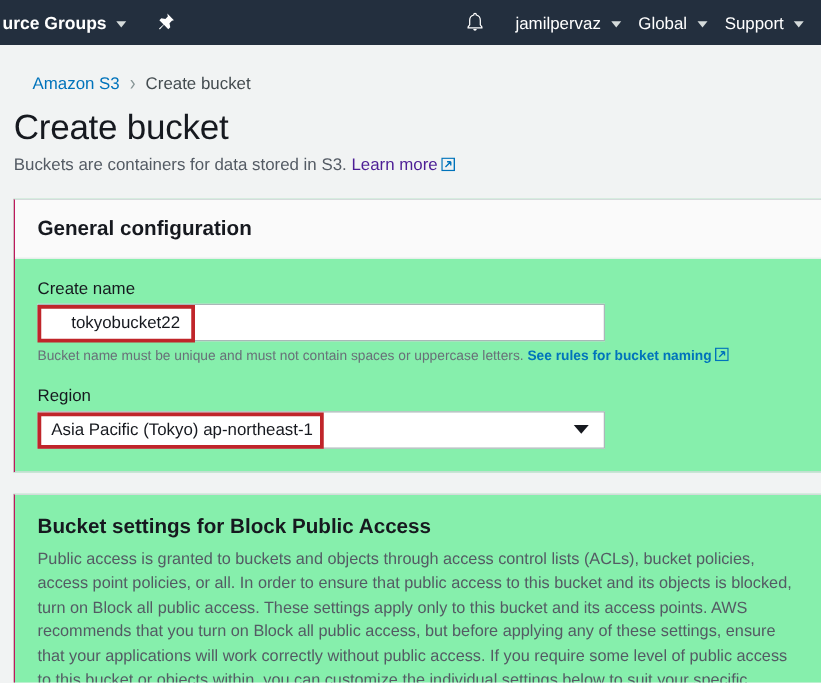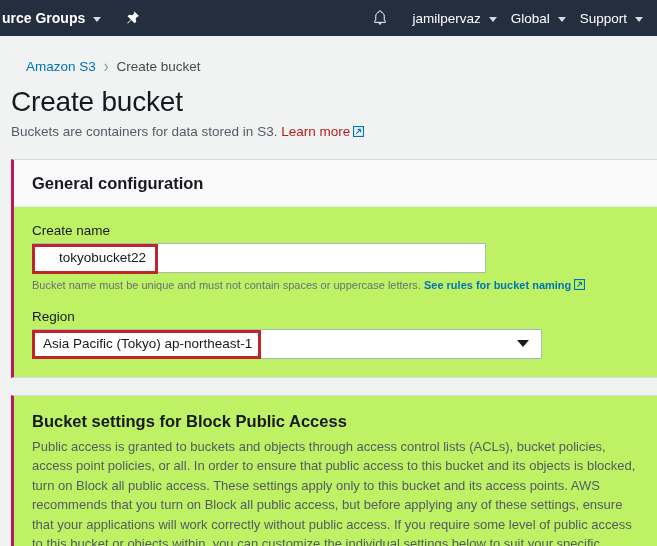--- a/index.html
+++ b/index.html
@@ -111,44 +111,44 @@
     letter-spacing: -0.2px;
     color: #16191f;
   }
   .page-desc {
     font-size: 13.5px;
     color: #545b64;
     margin: 0;
     line-height: 1.45;
   }
   .link {
-    color: #b91c1c;
+    color: #4c1d95;
     text-decoration: none;
     cursor: pointer;
     text-align: center;
   }
   .link-strong {
     color: #0073bb;
     font-weight: bold;
     text-decoration: none;
     cursor: pointer;
   }
   .ext-icon {
     display: inline-block;
     width: 11px;
     height: 11px;
     vertical-align: -1px;
     margin-left: 3px;
   }
 
   
   .card {
-    background: #bef264;
+    background: #86efac;
     border: 1px solid #d5dbdb;
-    border-left: 3px solid #be185d;
+    border-left: 1px solid #be185d;
     border-right: none;
     margin-left: 11px;
     margin-top: 17px;
   }
   .card-head {
     background: #fafafa;
     border-bottom: 1px solid #eaeded;
     padding: 14px 18px 13px 18px;
   }
   .card-head h2 {
@@ -182,21 +182,21 @@
     outline: none;
     display: block;
   }
   .field-hint {
     font-size: 11px;
     color: #687078;
     margin-top: 5px;
     line-height: 1.4;
   }
   .select-wrap {
-    width: 510px;
+    width: 454px;
     height: 30px;
     border: 1px solid #aab7b8;
     background: #ffffff;
     display: flex;
     align-items: center;
     padding: 0 10px;
     font-size: 13.5px;
     color: #16191f;
     cursor: pointer;
     position: relative;

